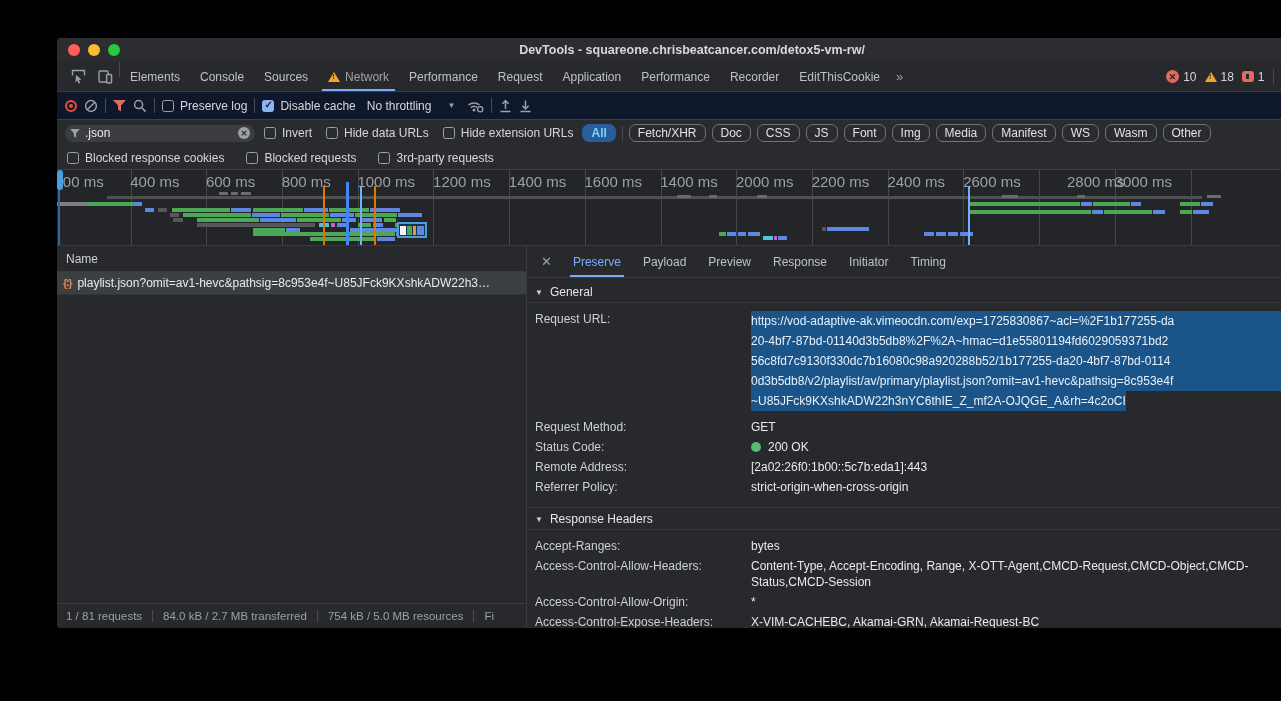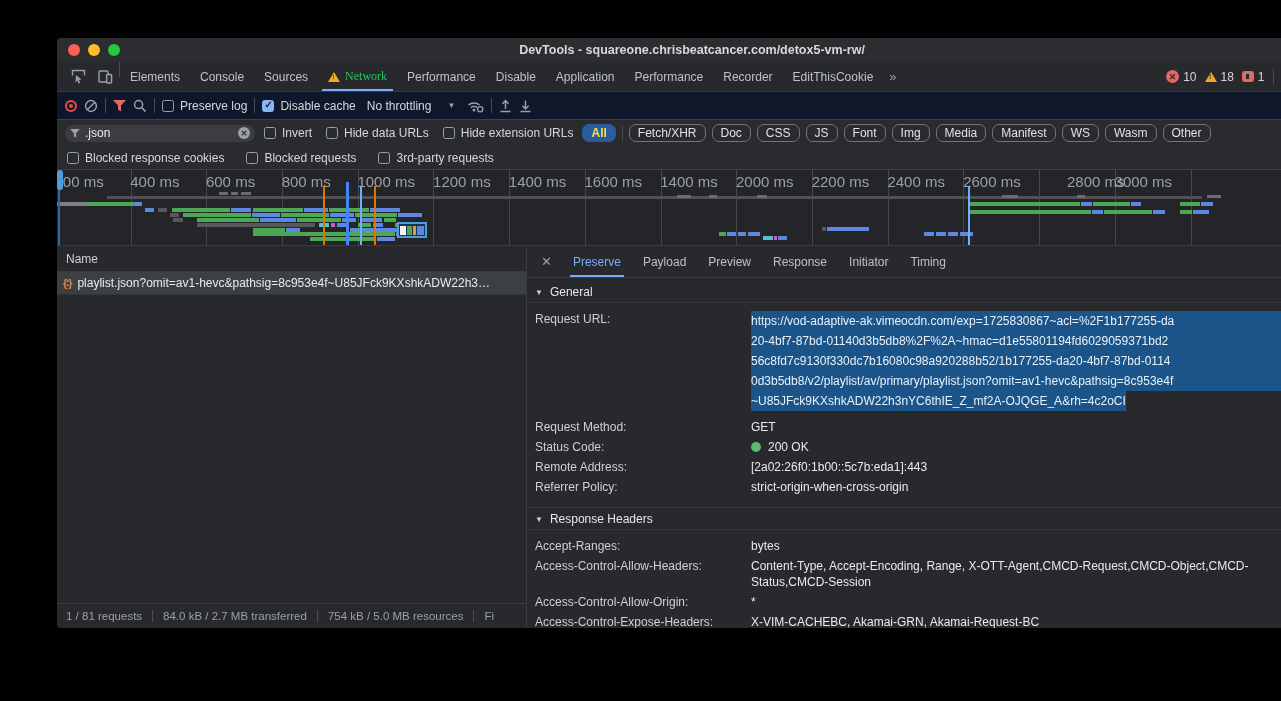--- a/index.html
+++ b/index.html
@@ -13,21 +13,21 @@
   .tl { width:12px; height:12px; border-radius:50%; margin-left:8px; }
   .tl:first-child { margin-left:11px; }
   #title { position:absolute; left:0; right:0; text-align:center; font-size:12.5px;
            font-weight:600; color:#d8d8d8; }
   
   #tabbar { height:30px; background:#28292c; border-bottom:1px solid #3a3b3e;
             display:flex; align-items:stretch; padding-left:8px; }
   .tbicon { display:flex; align-items:center; padding:0 6px; }
   .tab { display:flex; align-items:center; gap:5px; padding:0 10px; color:#bdc1c6;
          position:relative; white-space:nowrap; }
-  .tab.sel { color:#22c55e;font-family:Liberation Serif, serif; }
+  .tab.sel { color:#a3a3a3; }
   .tab.sel::after { content:""; position:absolute; left:4px; right:4px; bottom:0;
                     height:2.5px; background:#7cacf8; }
   .mini-warn { width:0; height:0; border-left:6px solid transparent; border-right:6px solid transparent;
                border-bottom:10px solid #f5a623; position:relative; }
   .mini-warn::after { content:"!"; position:absolute; left:-1.5px; top:1px; font-size:7px;
                       font-weight:bold; color:#28292c; }
   #tb-right { margin-left:auto; display:flex; align-items:center; gap:8px; padding-right:10px; }
   .badge { display:flex; align-items:center; gap:4px; color:#d5d7da; }
   .err-ic { width:13px; height:13px; border-radius:50%; background:#e46962; color:#28292c;
             font-size:9px; font-weight:bold; display:flex; align-items:center; justify-content:center; }
@@ -50,21 +50,21 @@
   .ddl .ar { font-size:8px; color:#9aa0a6; }
   #toolbar .spacer { flex:1; }
   
   #filter1 { height:26px; background:#2a2b2e; display:flex; align-items:center; padding:0 8px; gap:9px; }
   #fbox { width:190px; height:17px; background:#3c3d41; border-radius:9px; display:flex;
           align-items:center; padding:0 5px; gap:5px; }
   #fbox .q { flex:1; color:#e8eaed; }
   .clr { width:12px; height:12px; border-radius:50%; background:#9aa0a6; color:#2a2b2e;
          font-size:8px; font-weight:bold; display:flex; align-items:center; justify-content:center; }
   .pill { border:1px solid #71757a; border-radius:7px; padding:1px 8px; color:#dfe1e5; white-space:nowrap; }
-  .pill.sel { background:#2a5c9e; border-color:#2a5c9e; color:#fde047; font-weight:bold; }
+  .pill.sel { background:#2a5c9e; border-color:#2a5c9e; color:#7dd3fc; font-weight:bold; }
   #pills { display:flex; align-items:center; gap:6px; }
   #filter2 { height:24px; background:#2a2b2e; border-bottom:1px solid #404144;
              display:flex; align-items:center; padding:0 10px; gap:22px; }
   
   #overview { height:76px; background:#242528; border-bottom:1px solid #3a3b3e; position:relative; overflow:hidden; }
   .grid { position:absolute; top:0; bottom:0; width:1px; background:#45474b; }
   .tick { position:absolute; top:3px; width:72px; font-size:15px; color:#9aa0a6; }
   .wbar { position:absolute; border-radius:0.5px; }
   .evline { position:absolute; top:16px; bottom:0; width:1.5px; }
   .selbox { position:absolute; border:2px solid #4b9ddb; background:#17344f; display:flex;
@@ -148,21 +148,21 @@
           <span>Sources</span>
         </div>
         <div class="tab sel">
           <span class="mini-warn"></span>
           <span>Network</span>
         </div>
         <div class="tab">
           <span>Performance</span>
         </div>
         <div class="tab">
-          <span>Disable</span>
+          <span>Request</span>
         </div>
         <div class="tab">
           <span>Application</span>
         </div>
         <div class="tab">
           <span>Performance</span>
         </div>
         <div class="tab">
           <span>Recorder</span>
         </div>

